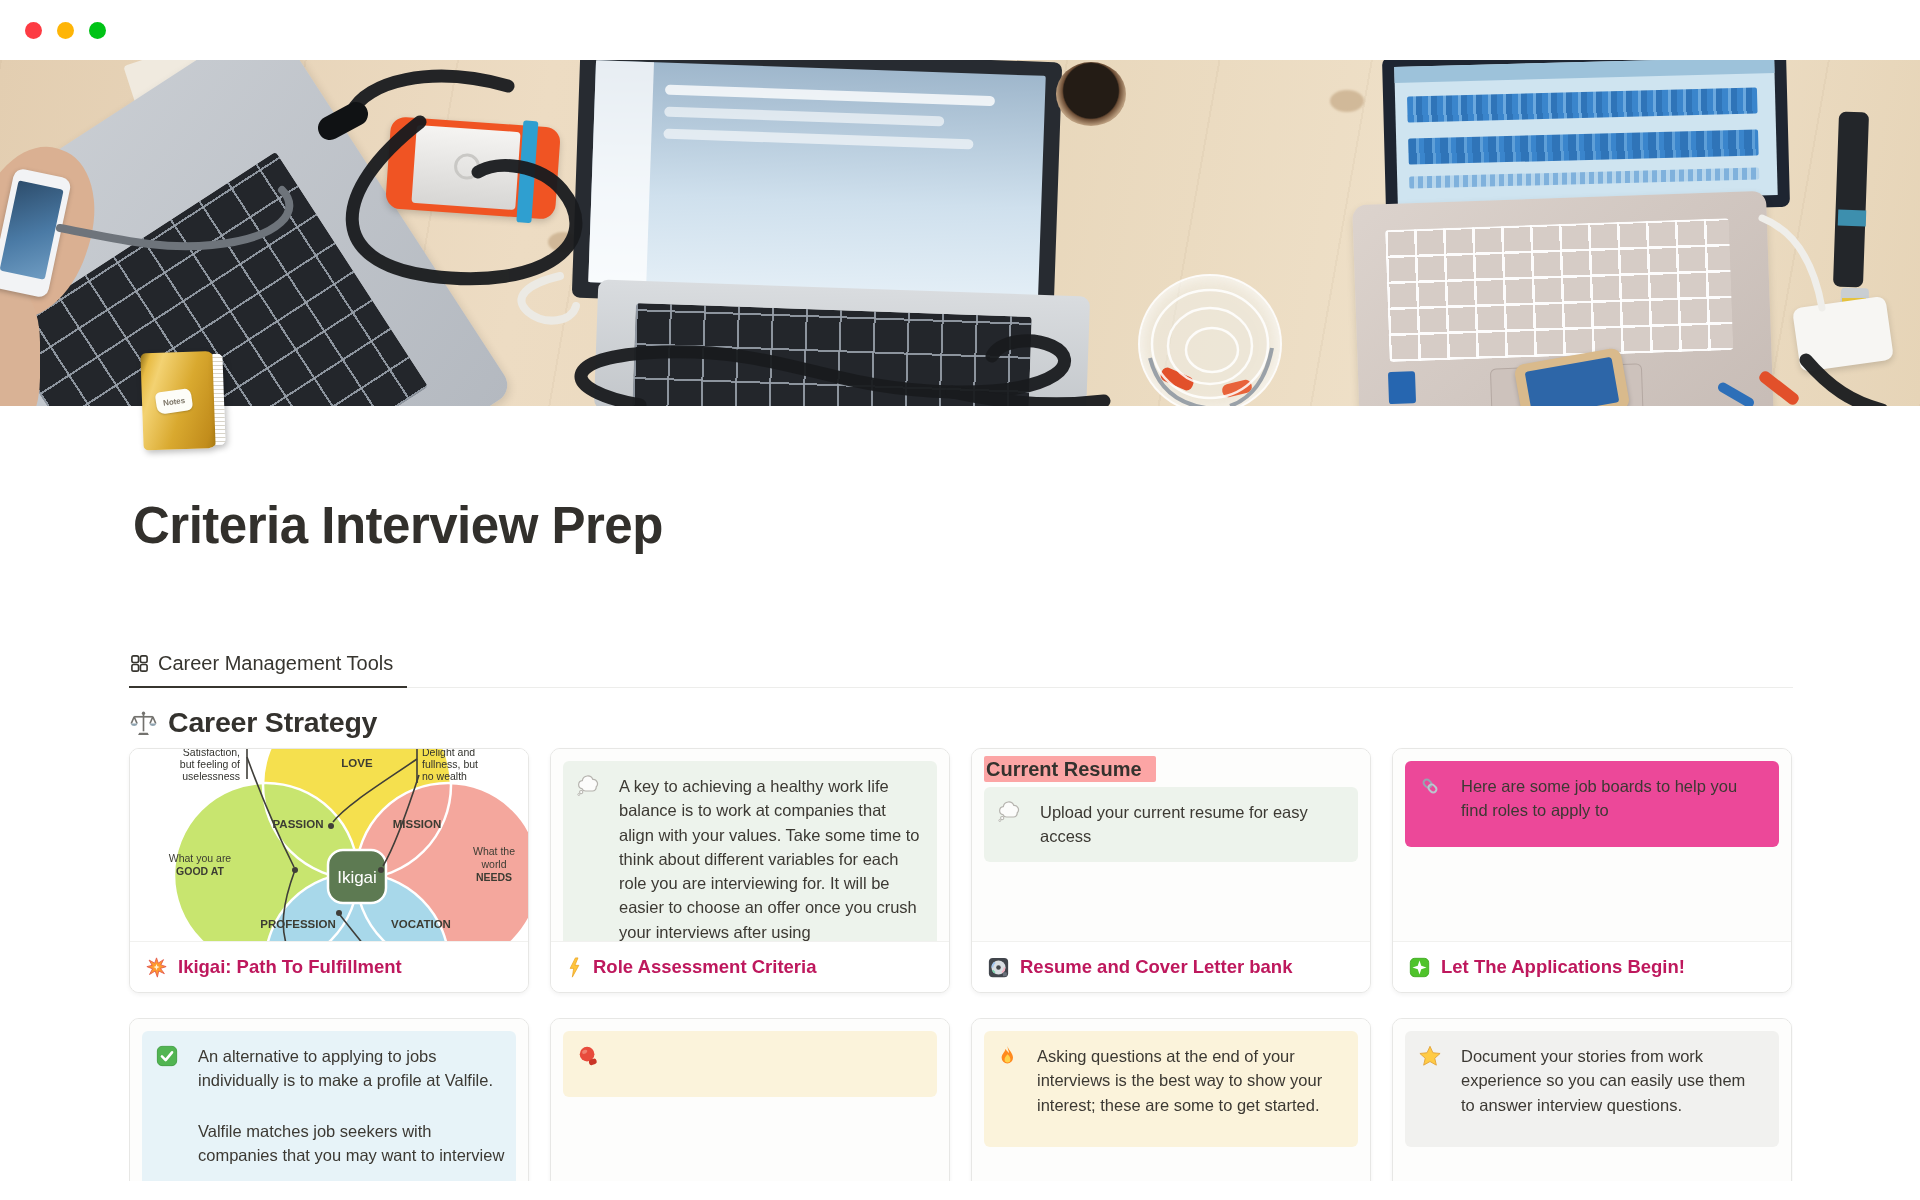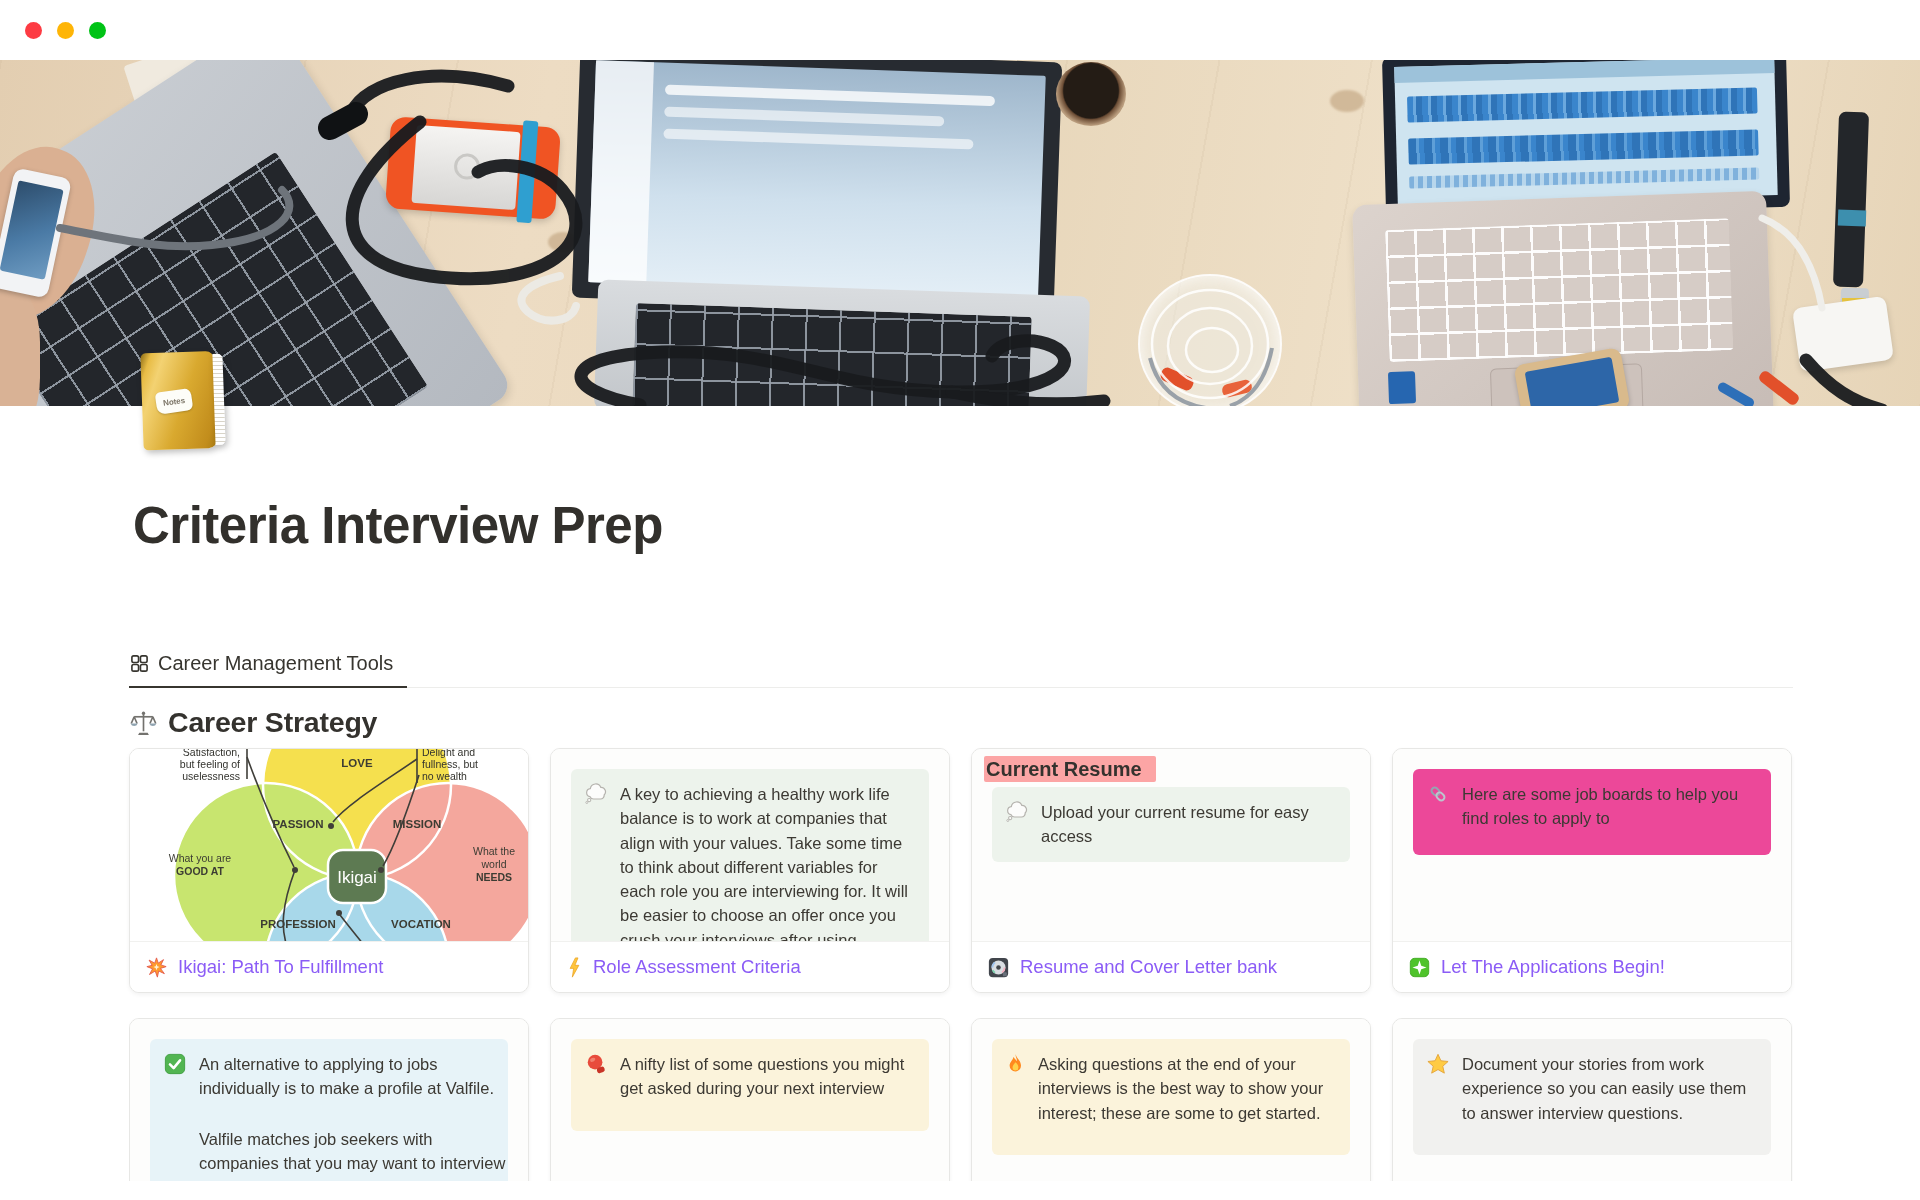--- a/index.html
+++ b/index.html
@@ -62,22 +62,22 @@
   .grid { display:grid; grid-template-columns:repeat(4,400px); gap:21px; }
   .row2-clip { height:163px; overflow:hidden; margin-top:25px; }
   .card { background:#fff; border:1px solid #e7e7e5; border-radius:10px; overflow:hidden;
     box-shadow:0 2px 4px rgba(15,15,15,.05); cursor:pointer; }
   .card.r1 { height:245px; }
   .card.r2 { height:420px; }
   .card-preview { position:relative; height:192px; overflow:hidden; background:#fdfdfc; }
   .card.r2 .card-preview { height:418px; }
   .card-footer { height:51px; border-top:1px solid #f1f1ef; display:flex; align-items:center;
     gap:11px; padding:0 16px; background:#fff; }
-  .card-title { font-size:18.5px; font-weight:400; color:#8b5cf6; white-space:nowrap; }
-  .callout { margin:20px; border-radius:6px; padding:13px 16px 13px 14px; display:flex; gap:13px;
+  .card-title { font-size:18.5px; font-weight:700; color:#be185d; white-space:nowrap; }
+  .callout { margin:12px; border-radius:6px; padding:13px 16px 13px 14px; display:flex; gap:20px;
     font-size:16.5px; line-height:1.47; color:#3c3933; }
   .callout .ico { flex:0 0 auto; margin-top:1px; }
   .co-green { background:#edf3ec; }
   .co-gray  { background:#f1f1ef; }
   .co-blue  { background:#e7f3f8; }
   .co-yellow{ background:#fbf3db; }
   .co-pink  { background:#ec4899; }
   .para2 { margin-top:26px; }
   .inpage-heading { margin:9px 12px 4px; font-size:20px; font-weight:700; color:#34322e; }
   .hl-blue { background:#fca5a5; padding:2px 14px 2px 2px; border-radius:2px; }
@@ -404,21 +404,20 @@
         <div class="card r2">
           <div class="card-preview">
             <div class="callout co-yellow" style="padding-bottom:30px;">
               <span class="ico">
                 <svg width="22" height="22" viewBox="0 0 24 24">
                   <circle cx="11" cy="10" r="8" fill="#e84b3c"></circle>
                   <ellipse cx="8.4" cy="7.4" rx="3" ry="2" fill="#f0806f" transform="rotate(-25 8.4 7.4)"></ellipse>
                   <rect x="13" y="15.5" width="8.5" height="6" rx="2.5" fill="#c93527" transform="rotate(-18 17 18.5)"></rect>
                 </svg>
               </span>
-              <span>A nifty list of some questions you might get asked during your next interview</span>
             </div>
           </div>
         </div>
 
         <div class="card r2">
           <div class="card-preview">
             <div class="callout co-yellow" style="padding-bottom:30px;">
               <span class="ico">
                 <svg width="19" height="22" viewBox="0 0 20 24">
                   <path d="M10,1 C11,6 16,8 16,14 a6.2,6.2 0 0 1 -12.4,0 C3.6,9.5 7,8 8,4 C8.6,6.5 11,7 11.5,9 C12,7 10,4.5 10,1 z" fill="#ff8a1e"></path>

